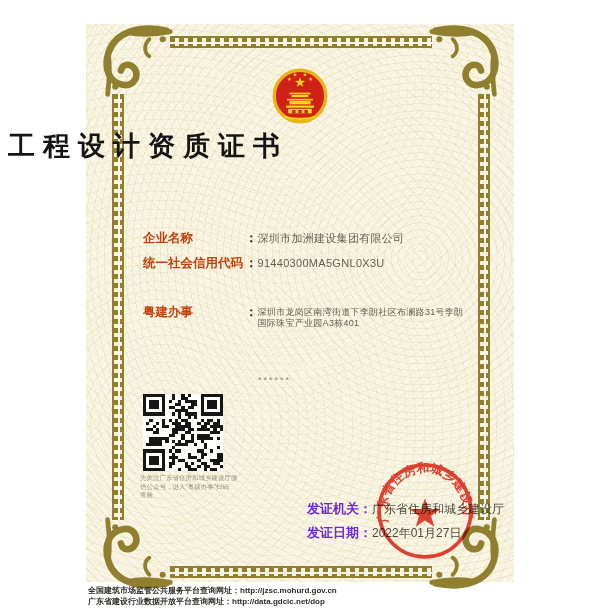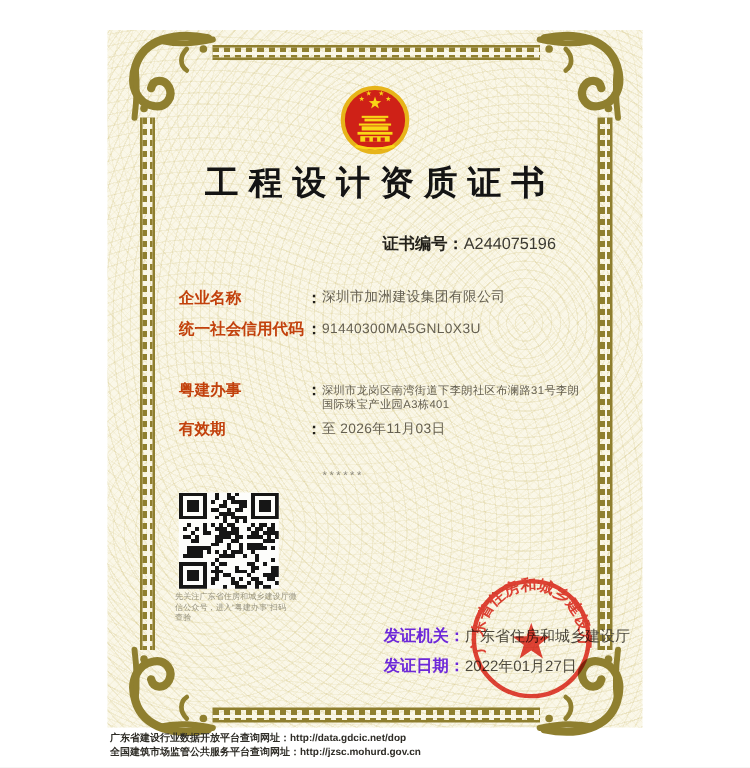--- a/index.html
+++ b/index.html
@@ -41,21 +41,21 @@
   .f-left { left:0; } .f-right { right:0; }
   .corner { position:absolute; width:76px; height:76px; }
   .c-tl { left:-12px; top:-12px; }
   .c-tr { right:-12px; top:-12px; transform:scaleX(-1); }
   .c-bl { left:-12px; bottom:-12px; transform:scaleY(-1); }
   .c-br { right:-12px; bottom:-12px; transform:scale(-1,-1); }
 
   .emblem { position:absolute; left:272px; top:66px; width:56px; height:60px; }
 
   .title {
-    position:absolute; left:0; right:0; top:128px; text-align:center;
+    position:absolute; left:0; right:0; top:128px; text-align:left;
     font-size:27px; font-weight:bold; color:#141414;
     letter-spacing:8px; text-indent:8px;
   }
   .certno {
     position:absolute; left:306px; top:186px; font-size:13px; color:#3c3a32;
     white-space:nowrap;
   }
   .certno .lab { font-weight:bold; color:#22201a; }
 
   .frow { position:absolute; left:143px; width:332px; font-size:13px; white-space:nowrap; }
@@ -147,35 +147,29 @@
     </g>
     <g fill="#cf2117">
       <rect x="36" y="77" width="6" height="6"></rect>
         <rect x="47" y="77" width="6" height="6"></rect>
         <rect x="58" y="77" width="6" height="6"></rect>
     </g>
   </svg>
 
   <div class="title">工程设计资质证书</div>
 
-  <div class="certno">
-    <span class="lab">证书编号：</span><span class="val">A244075196</span>
-  </div>
 
   <div class="frow" style="top:231px">
     <span class="flabel">企业名称</span><span class="fcolon">：</span><span class="fvalue">深圳市加洲建设集团有限公司</span>
   </div>
   <div class="frow" style="top:256px">
     <span class="flabel">统一社会信用代码</span><span class="fcolon">：</span><span class="fvalue">91440300MA5GNL0X3U</span>
   </div>
   <div class="frow" style="top:305px">
     <span class="flabel">粤建办事</span><span class="fcolon">：</span><span class="fvalue small">深圳市龙岗区南湾街道下李朗社区布澜路31号李朗国际珠宝产业园A3栋401</span>
-  </div>
-  <div class="frow" style="top:336px">
-    <span class="flabel">有效期</span><span class="fcolon">：</span><span class="fvalue">至 2026年11月03日</span>
   </div>
   <div class="note">******</div>
 
   <div class="qr">
     <svg id="qr-modules" viewBox="0 0 25 25" preserveAspectRatio="none" shape-rendering="crispEdges">
         <g fill="#161616">
           <rect x="9" y="0" width="1" height="1"></rect>
           <rect x="12" y="0" width="1" height="1"></rect>
           <rect x="14" y="0" width="1" height="1"></rect>
           <rect x="9" y="1" width="1" height="1"></rect>
@@ -396,16 +390,16 @@
     <use href="#star5" transform="translate(50,53) scale(1.55)" fill="#e23428"></use>
     <defs>
       <path id="sealArc" d="M13.7,61.1 A38,38 0 1 1 86.3,61.1" fill="none"></path>
     </defs>
     <text font-size="12" fill="#e23428" font-weight="bold">
       <textPath href="#sealArc" startOffset="0" textLength="138" lengthAdjust="spacingAndGlyphs">广东省住房和城乡建设厅</textPath>
     </text>
   </svg>
 
   <div class="footer">
+    <div>全国建筑市场监管公共服务平台查询网址：http://jzsc.mohurd.gov.cn</div>
     <div>广东省建设行业数据开放平台查询网址：http://data.gdcic.net/dop</div>
-    <div>全国建筑市场监管公共服务平台查询网址：http://jzsc.mohurd.gov.cn</div>
   </div>
 </div>
 
 </body></html>

